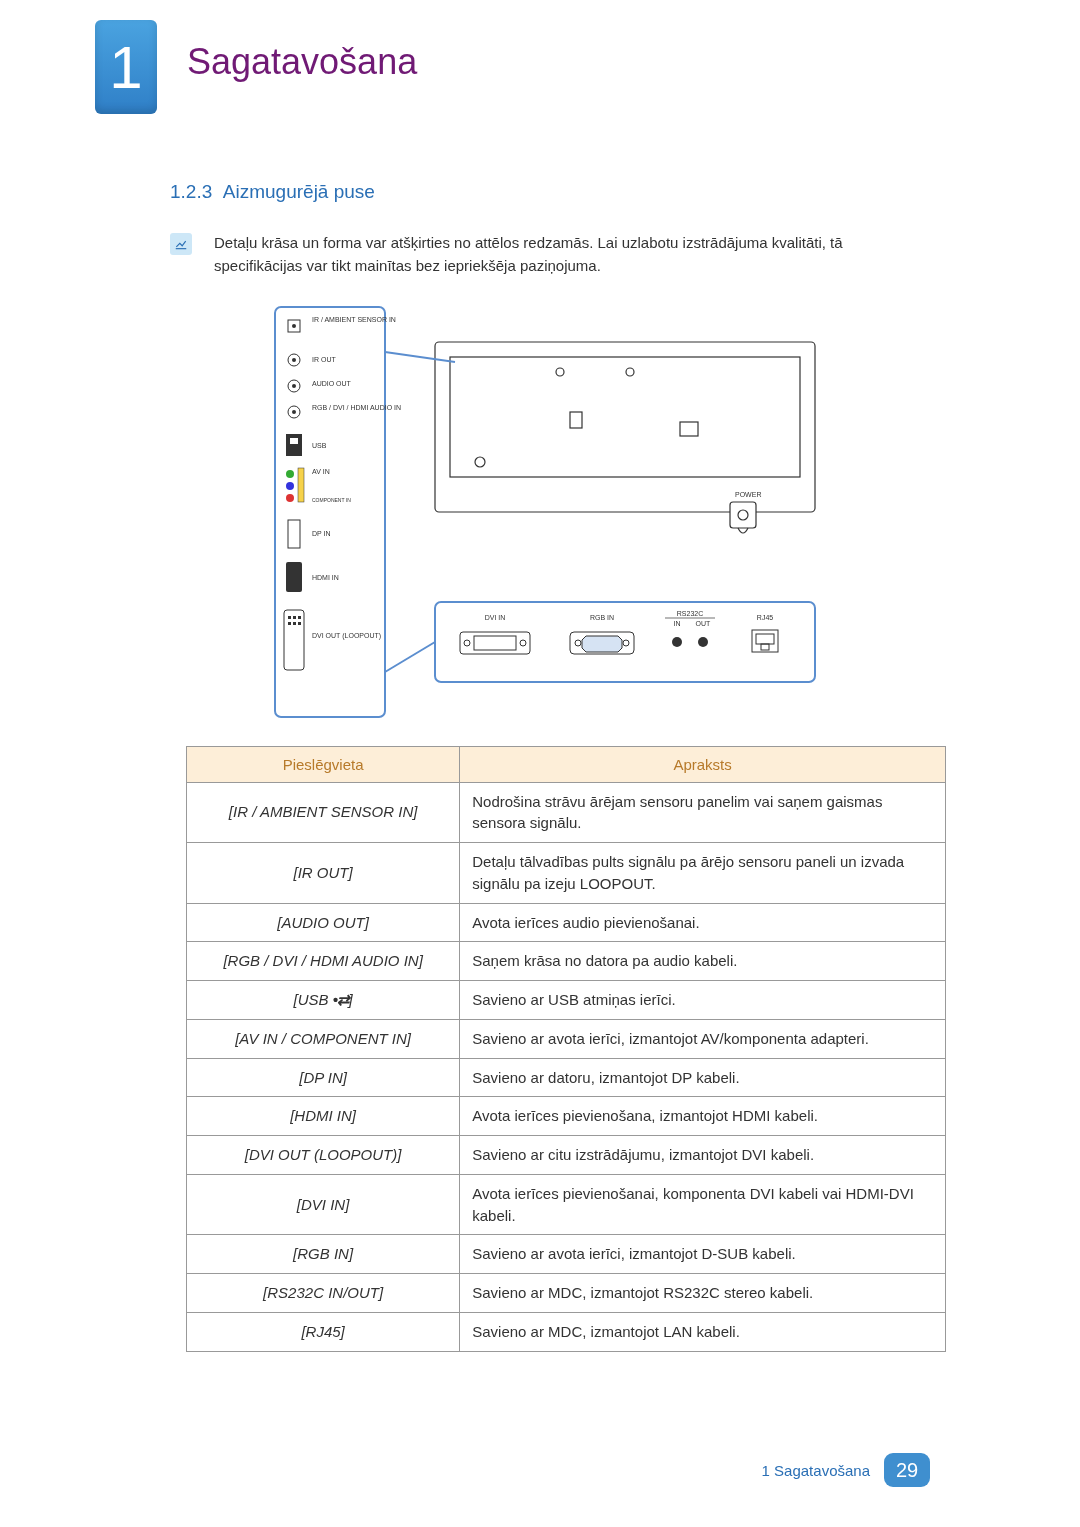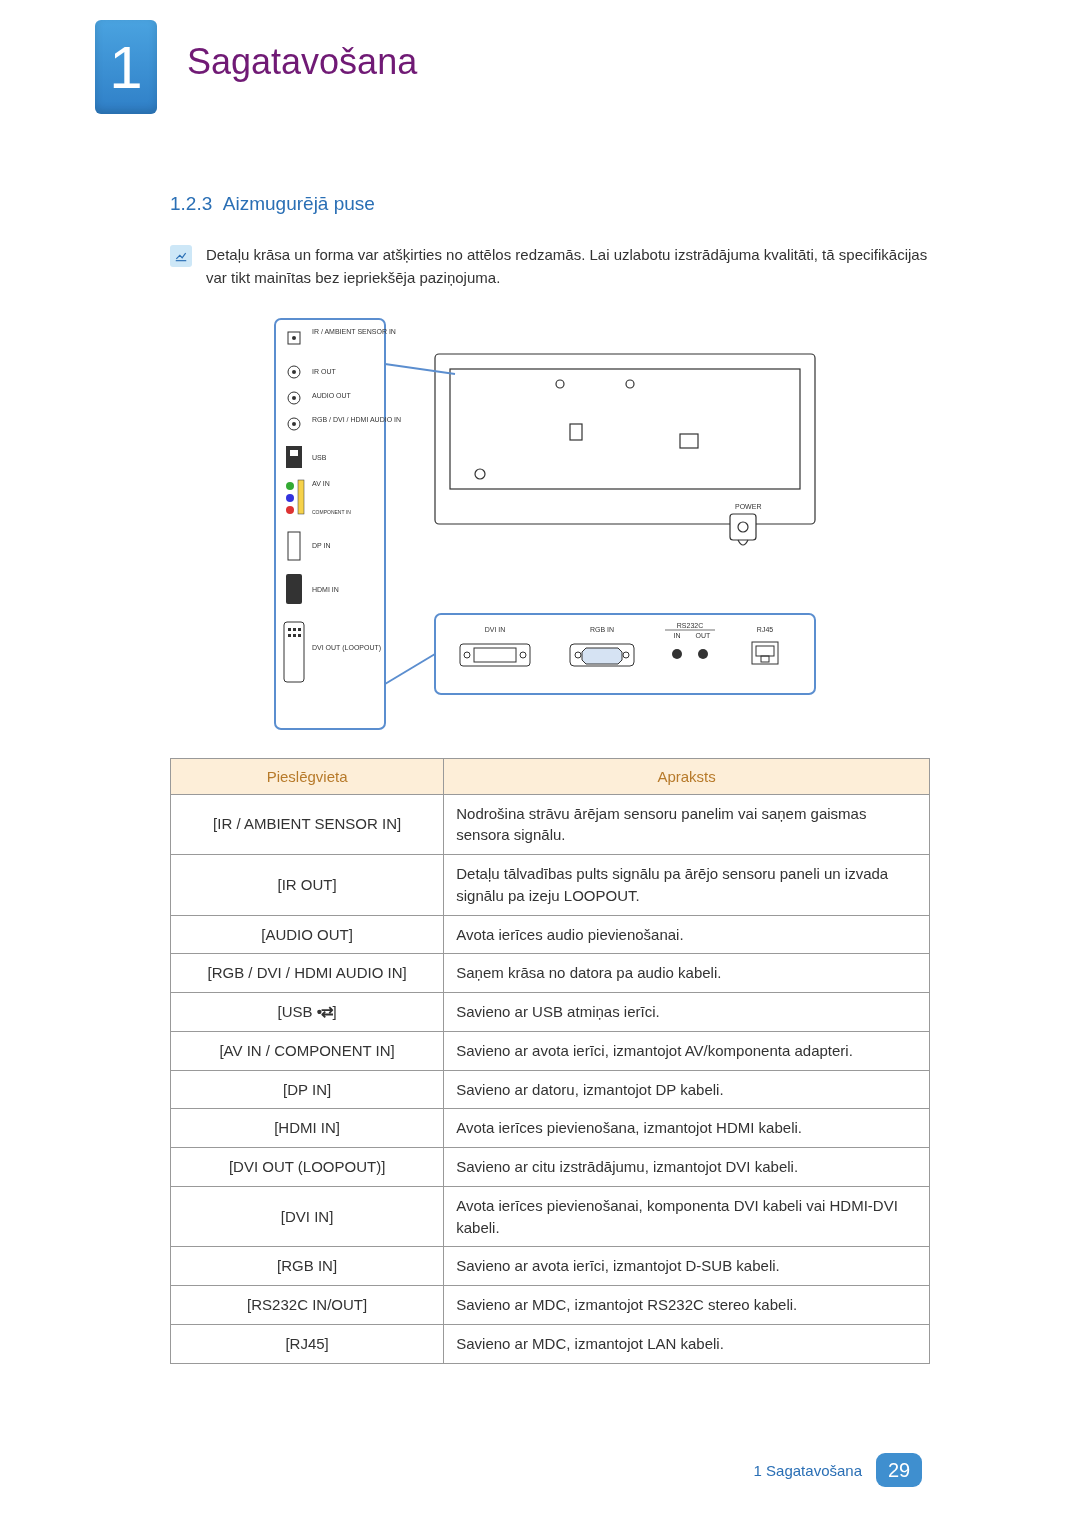--- a/index.html
+++ b/index.html
@@ -34,33 +34,33 @@
   }
   .chapter-title {
     color: #701a75;
     font-size: 36px;
     font-weight: 400;
     margin-top: -10px;
   }
   .section {
     position: absolute;
     left: 170px;
-    top: 193px;
+    top: 181px;
     width: 760px;
   }
   .section-heading {
     color: #2a6fb5;
     font-size: 19px;
     font-weight: 400;
     margin-bottom: 28px;
   }
   .note-row {
     display: flex;
     align-items: flex-start;
-    gap: 14px;
+    gap: 22px;
     margin-bottom: 24px;
   }
   .note-icon {
     width: 22px;
     height: 22px;
     background: #cde7f7;
     border-radius: 3px;
     display: flex;
     align-items: center;
     justify-content: center;
@@ -76,40 +76,41 @@
   .diagram {
     display: flex;
     justify-content: center;
     margin: 10px 0 24px 0;
   }
   .diagram svg { display: block; }
   table.ports {
     width: 100%;
     border-collapse: collapse;
     font-size: 15px;
+    margin-left: 16px;
   }
   table.ports th {
     background: #fdeed8;
     color: #b77a2a;
     font-weight: 400;
     padding: 9px 10px;
     border: 1px solid #999;
     text-align: center;
   }
   table.ports td {
     border: 1px solid #999;
     padding: 8px 12px;
     vertical-align: middle;
     line-height: 1.45;
   }
-  table.ports td.port { text-align: center; white-space: nowrap; }
+  table.ports td.port { text-align: center; white-space: nowrap; font-style: italic; }
   .usb-glyph { font-weight: bold; letter-spacing: -1px; }
   .footer {
     position: absolute;
-    left: 0; right: 8px;
+    left: 0; right: 0;
     bottom: 40px;
     display: flex;
     justify-content: flex-end;
     align-items: center;
     padding-right: 150px;
     gap: 14px;
   }
   .footer-text { color: #2a6fb5; font-size: 15px; }
   .page-box {
     background: #3f8fcf;

